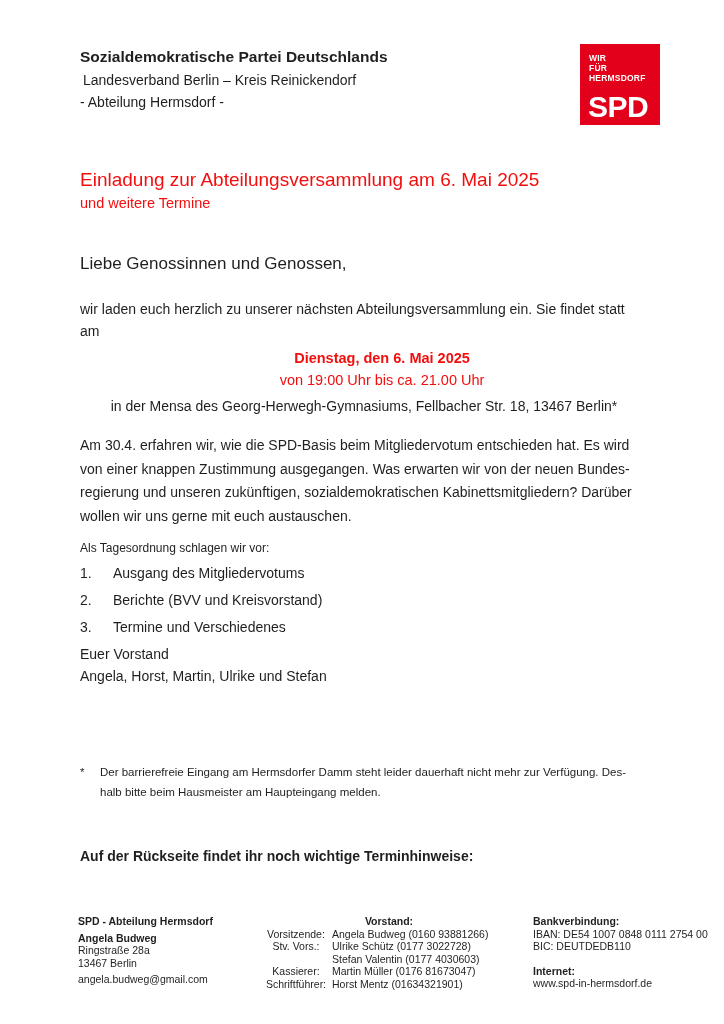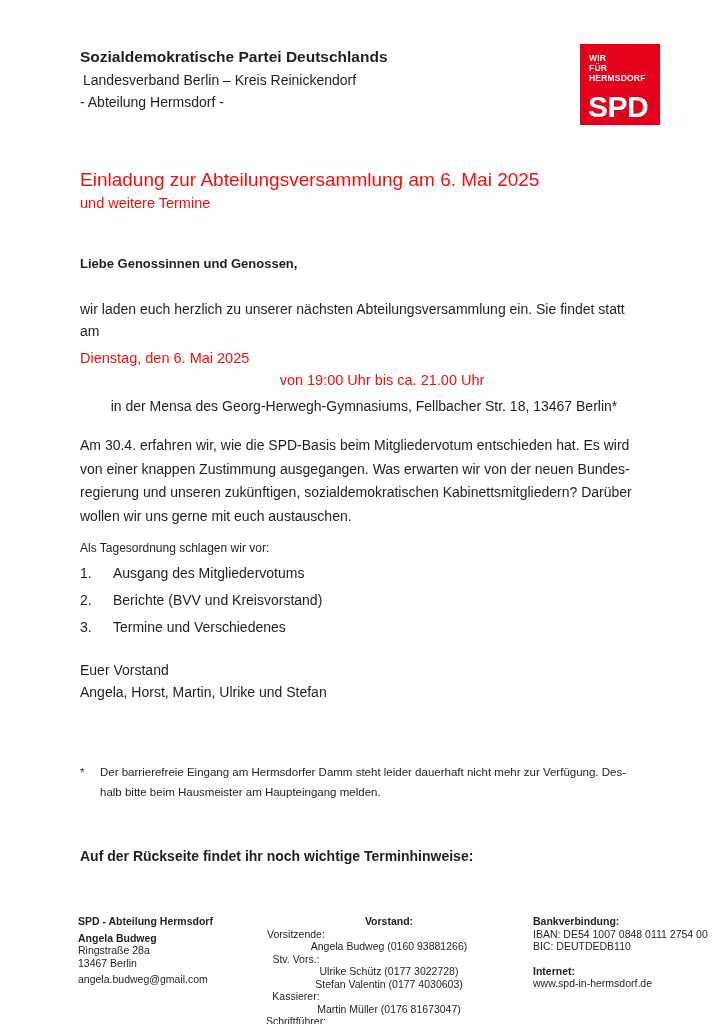--- a/index.html
+++ b/index.html
@@ -36,50 +36,50 @@
   .logo-brand{
     position:absolute;left:8px;bottom:3px;
     font-size:30px;font-weight:bold;letter-spacing:-0.5px;line-height:30px;
   }
 
   
   .title{margin-top:54px;font-size:19px;line-height:26px;color:var(--red);}
   .subtitle{font-size:14.5px;line-height:21px;color:var(--red);}
 
   
-  .salutation{margin-top:38px;font-size:13px;line-height:24px;font-weight:bold;}
+  .salutation{margin-top:38px;font-size:17px;line-height:24px;}
   .para{font-size:14px;line-height:22px;white-space:pre;}
   .intro{margin-top:22px;}
-  .event-date{margin-top:5px;font-size:14.5px;line-height:22px;color:var(--red);font-weight:normal;}
+  .event-date{margin-top:5px;text-align:center;font-size:14.5px;line-height:22px;color:var(--red);font-weight:bold;}
   .event-time{text-align:center;font-size:14.5px;line-height:22px;color:var(--red);}
   .event-location{margin-top:4px;margin-right:36px;text-align:center;font-size:14px;line-height:22px;}
   .mainpara{margin-top:17px;line-height:23.5px;}
   .agenda-intro{margin-top:9px;font-size:12px;line-height:23px;}
   .agenda{margin-top:2px;}
   .agenda-item{display:flex;font-size:14px;line-height:23px;margin-bottom:4px;}
   .agenda-num{width:33px;flex:none;}
   .closing{margin-top:10px;font-size:14px;line-height:23px;}
-  .signature{margin-top:20px;font-size:14px;line-height:22px;white-space:pre-line;}
+  .signature{margin-top:4px;font-size:14px;line-height:22px;white-space:pre-line;}
 
   
   .footnote{position:absolute;left:80px;top:763px;display:flex;font-size:11.5px;line-height:19.5px;}
   .footnote-marker{width:20px;flex:none;}
   .footnote-text{white-space:pre;}
 
   .backside{position:absolute;left:80px;top:845px;font-size:14px;font-weight:bold;line-height:23px;}
 
   
   .footer{position:absolute;left:78px;right:16px;top:915px;display:flex;font-size:10.5px;line-height:12.5px;gap:15px;}
   .f-col1{width:167px;flex:none;}
   .f-col2{width:258px;flex:none;text-align:center;}
   .f-col3{flex:1;}
   .f-h{font-weight:bold;}
   .gap4{margin-top:4px;}
   .gap12{margin-top:12px;}
-  .vrow{display:flex;flex-direction:column;}
+  .vrow{display:flex;}
   .vlabel{width:72px;flex:none;}
 </style>
 </head>
 <body>
 
 <div class="page">
 
   <div class="logo">
     <div class="logo-tagline">WIR
 FÜR

